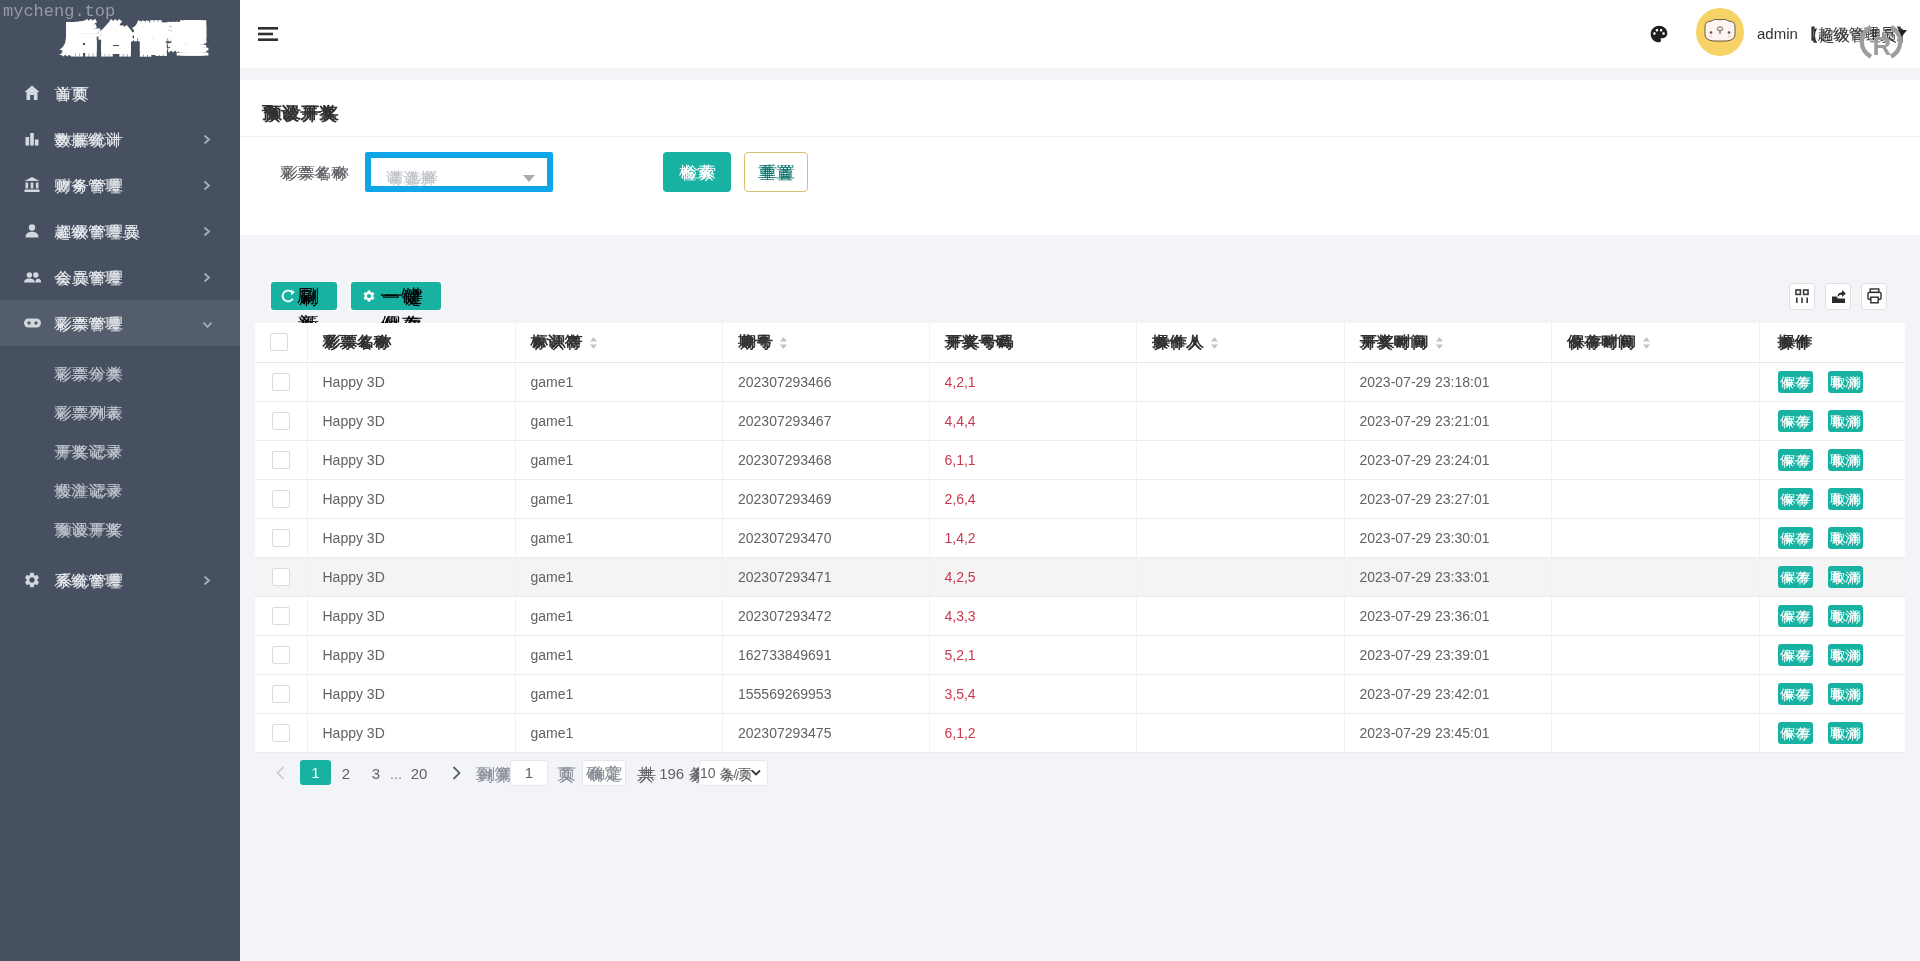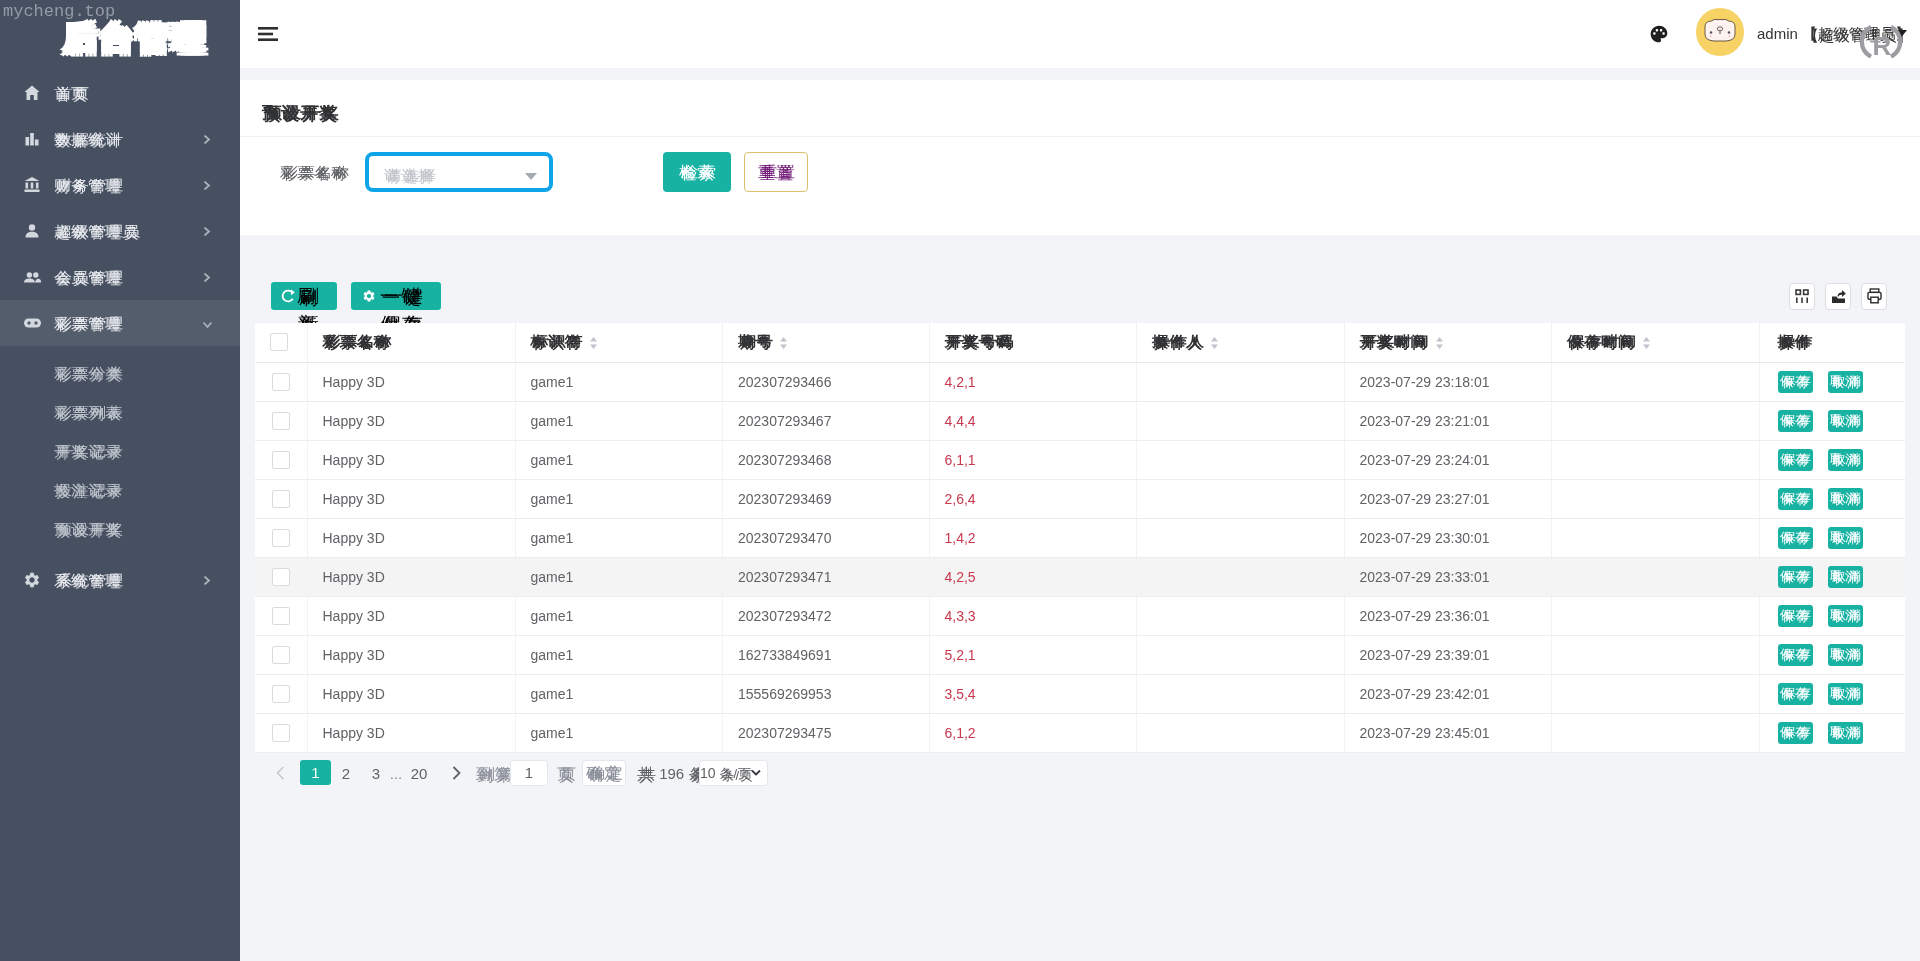--- a/index.html
+++ b/index.html
@@ -21,36 +21,36 @@
 
 #header { position:absolute; left:240px; top:0; width:1680px; height:68px; background:#fff; }
 #admintxt { position:absolute; left:1757px; top:25px; font-size:15px; color:#333; }
 #admintxt c { text-shadow:2px 2px 0 currentColor; letter-spacing:0.5px; }
 .sel c { text-shadow:2px 2px 0 currentColor; letter-spacing:1px; font-size:13px; }
 
 #card1 { position:absolute; left:240px; top:80px; width:1680px; height:155px; background:#fff; }
 #title { position:absolute; left:262px; top:103px; font-size:16px; font-weight:bold; color:#303133; }
 #titleline { position:absolute; left:240px; top:136px; width:1680px; height:1px; background:#f2f2f2; }
 #flabel { position:absolute; left:240px; top:164px; width:108px; text-align:right; font-size:14px; color:#606266; }
-#fselect { position:absolute; left:365px; top:152px; width:188px; height:40px; background:#fff; border:4px solid #0ea5e9; border-radius:8px; }
+#fselect { position:absolute; left:365px; top:152px; width:188px; height:40px; background:#fff; border:6px solid #0ea5e9; border-radius:2px; }
 #fselect .ph { position:absolute; left:15px; top:0; line-height:38px; font-size:14px; color:#bfc3c9; }
 .btn { position:absolute; border-radius:4px; text-align:center; }
 #btnsearch { left:663px; top:152px; width:68px; height:40px; background:#18b2a2; color:#fff; font-size:15px; line-height:40px; }
-#btnreset { left:744px; top:152px; width:64px; height:40px; background:#fff; border:1px solid #d8c06e; color:#701a75; font-size:15px; line-height:38px; }
+#btnreset { left:744px; top:152px; width:64px; height:40px; background:#fff; border:1px solid #d8c06e; color:#0f766e; font-size:15px; line-height:38px; }
 
 .tbtn { position:absolute; top:282px; height:28px; background:#18b2a2; border-radius:3px; color:#000000; font-size:18px; }
 .ibtn { position:absolute; top:283px; width:26px; height:27px; background:#fff; border:1px solid #dcdee2; border-radius:4px; }
 
 #tbl { position:absolute; left:255px; top:323px; width:1650px; }
 table { border-collapse:collapse; width:1650px; table-layout:fixed; }
 th, td { border-bottom:1px solid #eaecef; border-right:1px solid #f1f2f4; height:39px; padding:0 0 0 15px; font-size:14px; text-align:left; vertical-align:middle; }
 th { color:#303133; font-weight:bold; background:#fff; border-bottom:1px solid #e6e8eb; }
 td { color:#606266; background:#fff; }
 tr.hov td { background:#f4f4f5; }
-th:last-child, td:last-child { border-right:none; padding-left:18px;font-family:Liberation Mono, monospace; }
+th:last-child, td:last-child { border-right:none; padding-left:18px; }
 .red { color:#c9384c; }
 .ck { width:18px; height:18px; border:1px solid #d8dbe0; border-radius:2px; background:#fff; margin-left:4px; }
 th .ck { margin-left:2px; }
 .sort { display:inline-block; vertical-align:middle; margin-left:8px; }
 .abtn { display:inline-block; width:35px; height:22px; background:#18b2a2; border-radius:3px; color:#fff; font-size:12px; line-height:22px; text-align:center; }
 
 .pg { position:absolute; font-size:15px; color:#606266; }
 #pact { position:absolute; left:300px; top:760px; width:31px; height:25px; background:#18b2a2; border-radius:3px; color:#fff; font-size:15px; line-height:25px; text-align:center; }
 .pbox { position:absolute; top:760px; height:26px; background:#fff; border:1px solid #e4e7ed; border-radius:3px; text-align:center; font-size:15px; color:#606266; }
 </style>

